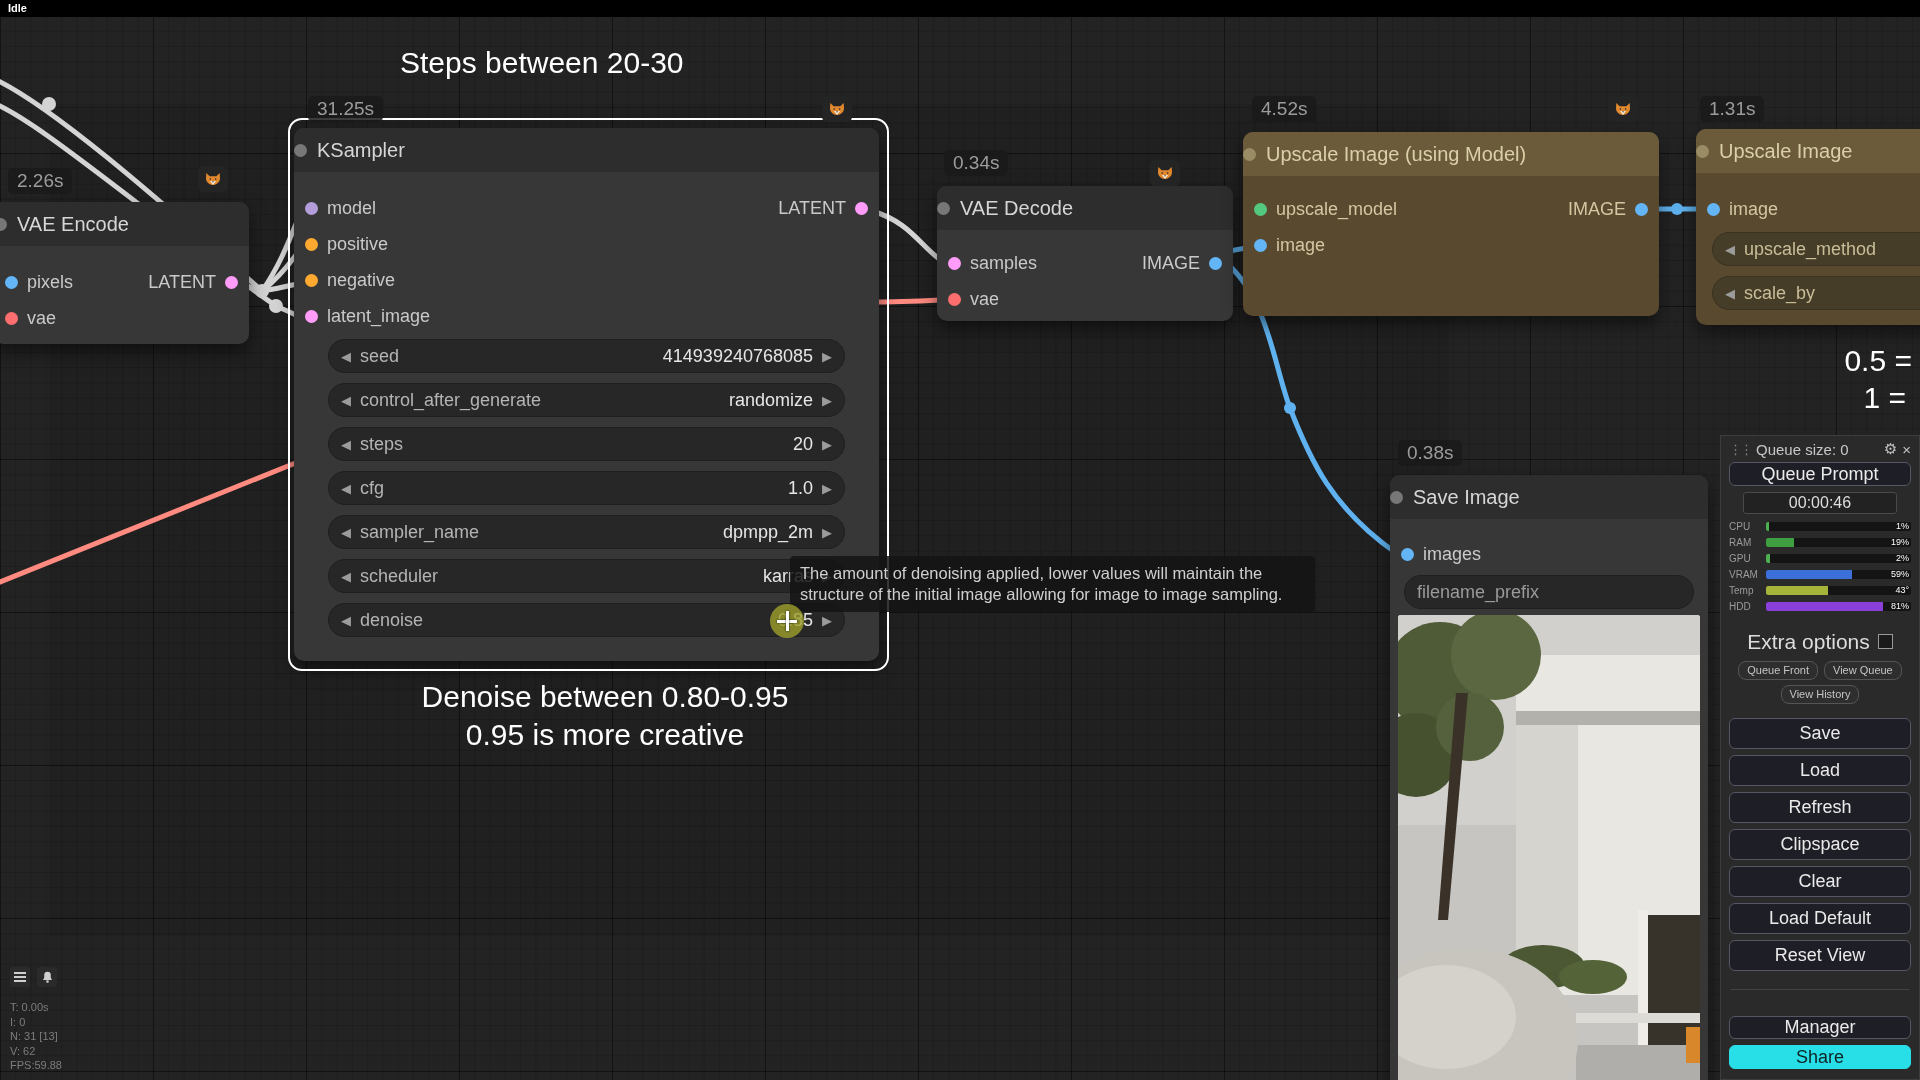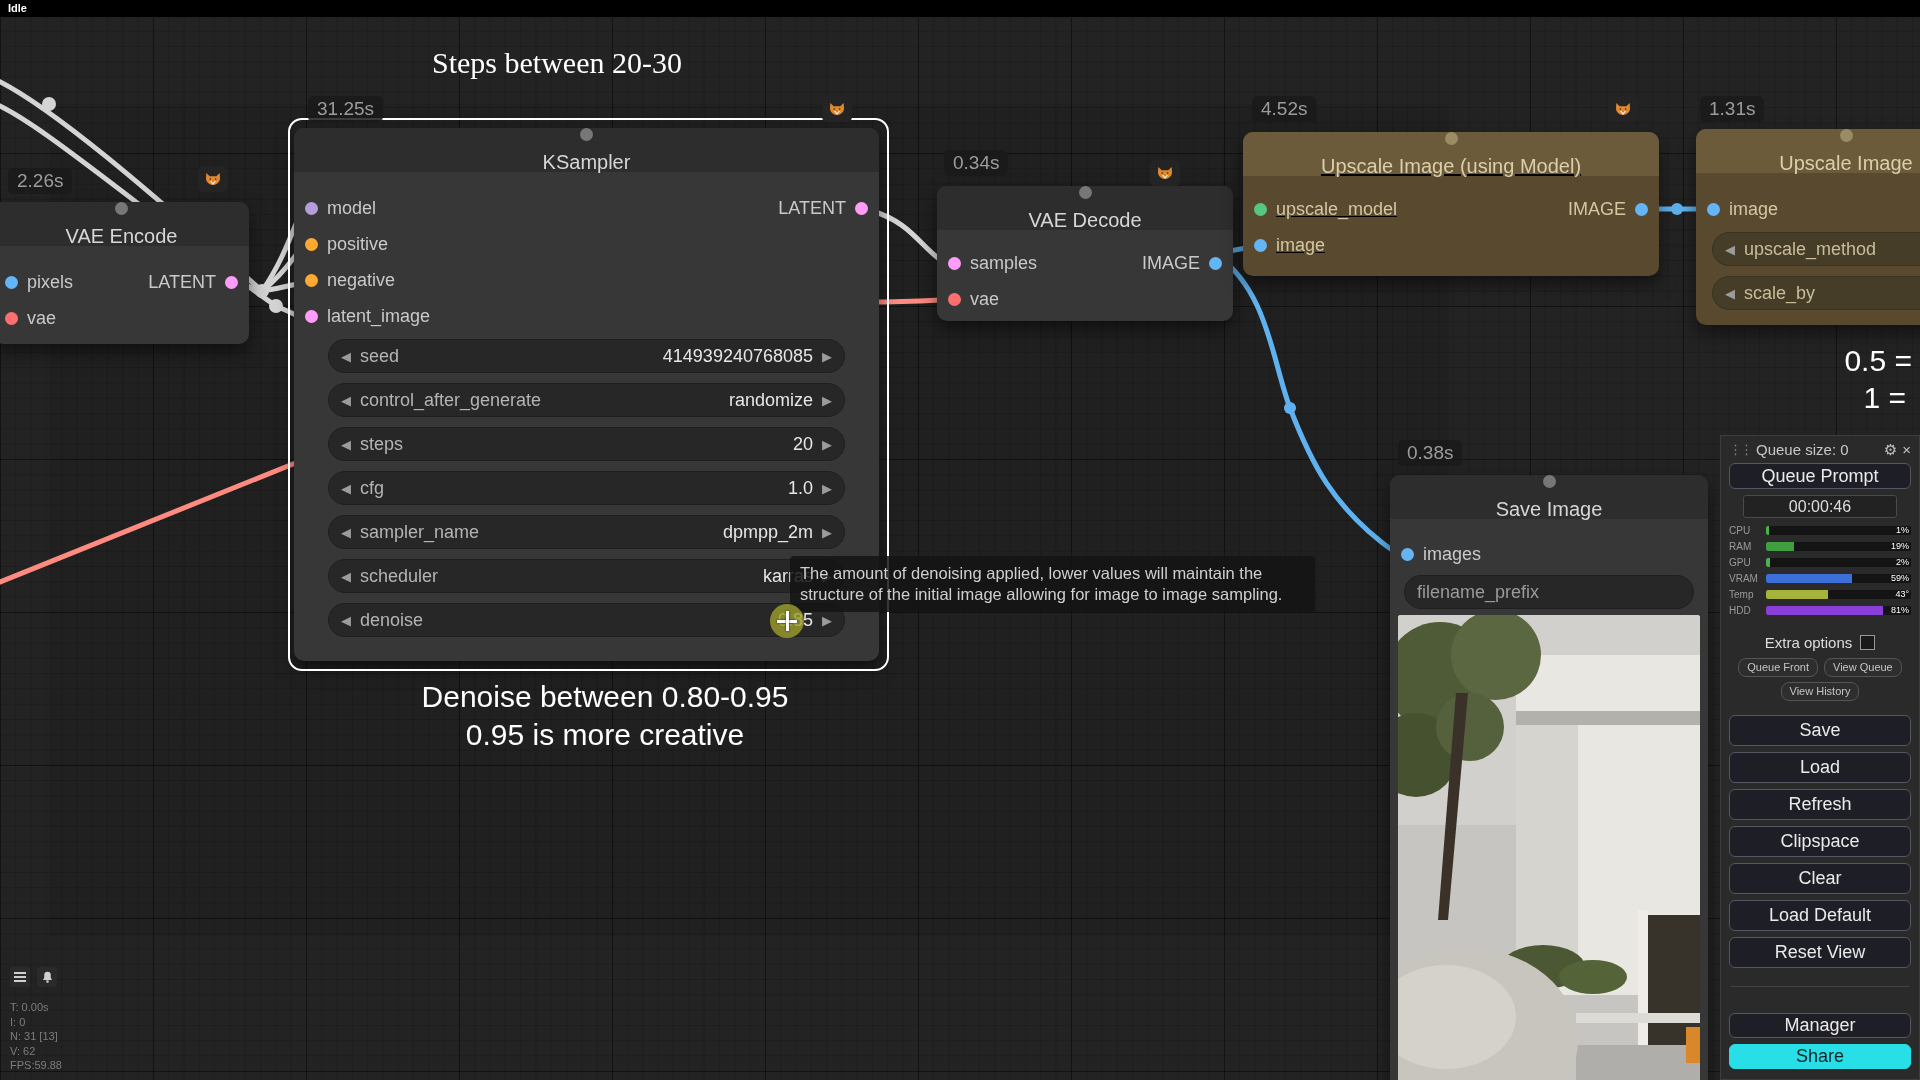--- a/index.html
+++ b/index.html
@@ -23,21 +23,21 @@
   .note.right{text-align:right;}
 
   .timer-chip{position:absolute;z-index:13;background:rgba(26,26,26,.85);color:#9c9c9c;
     font-size:19px;padding:2px 9px;border-radius:5px;}
   .fox-chip{position:absolute;z-index:13;width:30px;height:26px;background:#242424;border-radius:5px;
     display:flex;align-items:center;justify-content:center;}
 
   .node{position:absolute;z-index:10;background:#373737;border-radius:10px;
     box-shadow:0 8px 18px rgba(0,0,0,.5);box-sizing:border-box;}
   .titlebar{display:flex;align-items:center;gap:10px;height:44px;padding:0 0;background:#2d2d2d;
-    border-radius:10px 10px 0 0;color:#d6d6d6;font-size:20px;flex-direction:column;}
+    border-radius:10px 10px 0 0;color:#d6d6d6;font-size:20px;}
   .cdot{width:13px;height:13px;border-radius:50%;background:#777;flex:none;}
   .ports{position:relative;padding-top:18px;}
   .ports.pt15{padding-top:15px;} .ports.pt17{padding-top:17px;}
   .prow{display:flex;align-items:center;gap:9px;height:36px;padding:0 11px;font-size:18px;color:#c9c9c9;}
   .pdot{width:13px;height:13px;border-radius:50%;flex:none;}
   .pout{position:absolute;top:18px;right:0;height:36px;display:flex;align-items:center;gap:9px;
     padding:0 11px;font-size:18px;color:#c9c9c9;}
   .pout.pt15{top:15px;}
   .widgets{display:flex;flex-direction:column;gap:10px;}
   .widget{height:34px;background:#272727;border:1px solid #1f1f1f;border-radius:17px;
@@ -76,21 +76,21 @@
   .qbtn{height:30px;margin-top:4px;background:#1e1e26;border:1px solid #565664;border-radius:6px;
     color:#eaeaea;font-size:18px;display:flex;align-items:center;justify-content:center;cursor:pointer;}
   .tbox{height:26px;margin:6px 14px 0;border:1px solid #4a4a4a;background:#222;color:#ddd;
     font-size:16px;display:flex;align-items:center;justify-content:center;border-radius:3px;}
   .mon{margin-top:6px;}
   .mrow{display:flex;align-items:center;height:13px;margin-bottom:3px;font-size:10px;color:#9a9a9a;gap:5px;}
   .mlabel{width:32px;flex:none;}
   .mbar{flex:1;height:9px;background:#141414;border-radius:2px;position:relative;overflow:hidden;}
   .mfill{height:100%;}
   .mval{position:absolute;right:2px;top:0;font-size:9px;color:#fff;line-height:9px;}
-  .extra{display:flex;align-items:center;justify-content:center;gap:8px;margin-top:14px;font-size:15px;color:#ddd;}
+  .extra{display:flex;align-items:center;justify-content:center;gap:8px;margin-top:14px;font-size:21px;color:#ddd;}
   .chk{width:13px;height:13px;border:1px solid #999;background:#1a1a1a;}
   .srow{display:flex;justify-content:center;gap:6px;margin-top:7px;}
   .sm{height:17px;padding:0 8px;font-size:11px;color:#c5c5c5;background:#2e2e2e;border:1px solid #555;
     border-radius:8px;display:flex;align-items:center;cursor:pointer;}
   .btns{margin-top:14px;display:flex;flex-direction:column;}
   .sbtn{height:29px;margin-bottom:6px;background:#1e1e26;border:1px solid #565664;border-radius:6px;
     color:#eaeaea;font-size:18px;display:flex;align-items:center;justify-content:center;cursor:pointer;}
   .sep{height:1px;background:#444;margin:12px 2px 26px;}
   .sbtn.share{color:#0e2325;border-color:#29dfe7;}
 
@@ -119,21 +119,21 @@
     <path class="wire" d="M 1217,255 C 1268,292 1272,360 1290,408 C 1310,460 1332,508 1396,553" style="stroke: rgb(95, 178, 239);"></path>
     <path class="wire" d="M 1652,209 L 1705,209" style="stroke: rgb(95, 178, 239);"></path>
     <circle cx="49" cy="104" r="7" style="fill: rgb(212, 212, 212);"></circle>
     <circle cx="262" cy="291" r="7" style="fill: rgb(212, 212, 212);"></circle>
     <circle cx="276" cy="306" r="7" style="fill: rgb(212, 212, 212);"></circle>
     <circle cx="1217" cy="254" r="7" style="fill: rgb(95, 178, 239);"></circle>
     <circle cx="1290" cy="408" r="6" style="fill: rgb(95, 178, 239);"></circle>
     <circle cx="1677" cy="209" r="6" style="fill: rgb(95, 178, 239);"></circle>
   </svg>
 
-  <div class="note" style="left:432px;top:46px;font-family:Liberation Serif, serif;">Steps between 20-30</div>
+  <div class="note" style="left:400px;top:46px;">Steps between 20-30</div>
   <div class="note center" style="left:370px;top:678px;width:470px;">
     <div>Denoise between 0.80-0.95</div>
     <div>0.95 is more creative</div>
   </div>
   <div class="note right" style="right:8px;top:344px;">0.5 =</div>
   <div class="note right" style="right:14px;top:381px;">1 =</div>
 
   <div class="selection" style="left:288px;top:118px;width:597px;height:549px;"></div>
 
   <div class="timer-chip" style="left:8px;top:168px;">2.26s</div>
@@ -288,21 +288,21 @@
         <span class="pdot" style="background-color: rgb(255, 110, 110);"></span>
         <span>vae</span>
       </div>
       <div class="pout pt15">
         <span>IMAGE</span>
         <span class="pdot" style="background-color: rgb(100, 181, 246);"></span>
       </div>
     </div>
   </div>
 
-  <div class="node brown" style="left:1243px;top:132px;width:416px;height:144px;text-decoration:underline;">
+  <div class="node brown" style="left:1243px;top:132px;width:416px;height:184px;">
     <div class="titlebar">
       <span class="cdot"></span>
       <span>Upscale Image (using Model)</span>
     </div>
     <div class="ports pt15">
       <div class="prow">
         <span class="pdot" style="background-color: rgb(85, 200, 127);"></span>
         <span>upscale_model</span>
       </div>
       <div class="prow">

